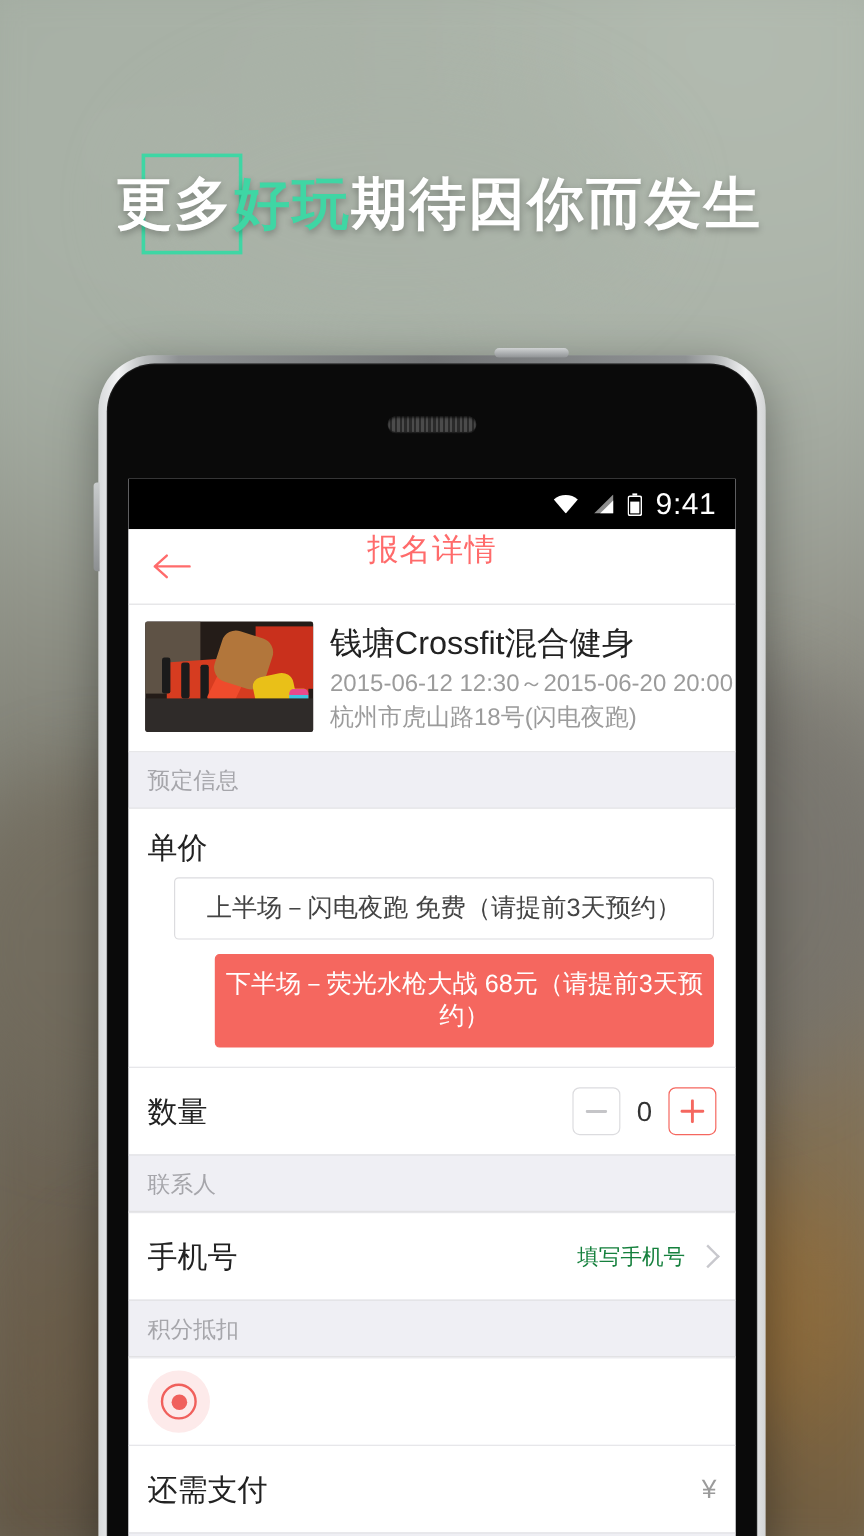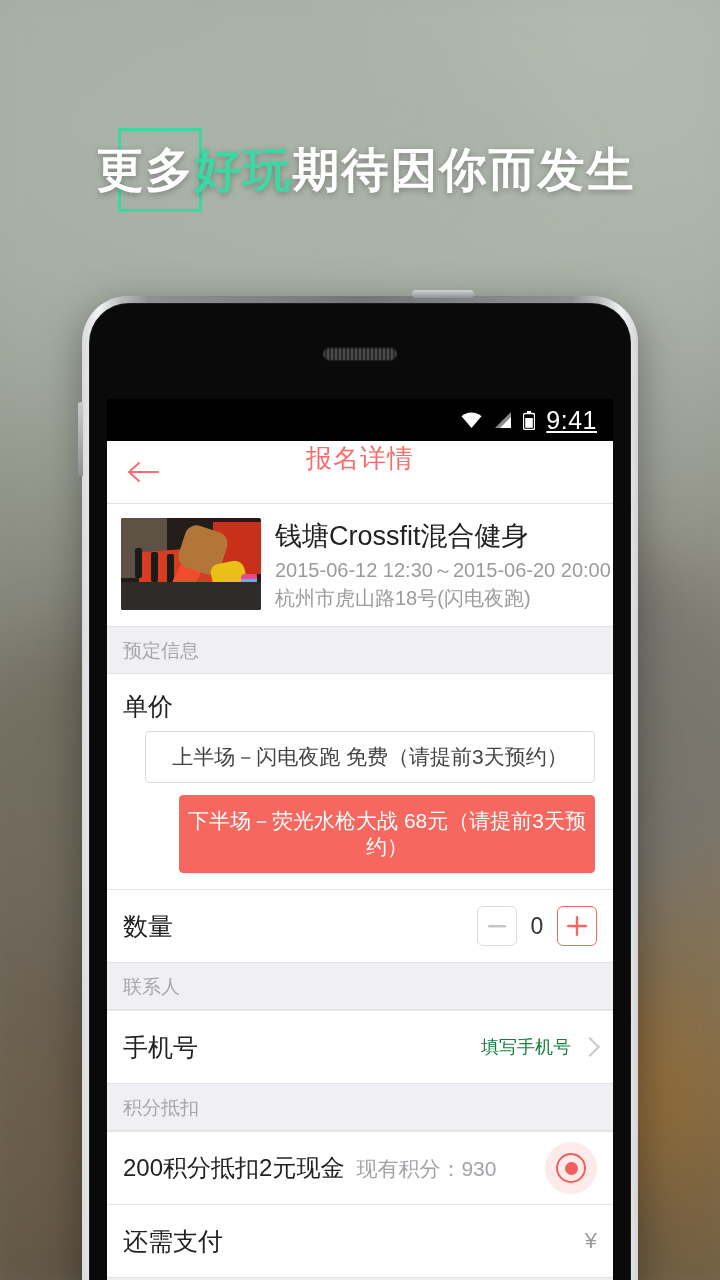--- a/index.html
+++ b/index.html
@@ -78,21 +78,21 @@
   
   .screen{
     position:absolute;left:18px;right:18px;top:96px;bottom:0;
     background:#efeff4;overflow:hidden;
   }
   
   .statusbar{
     height:42px;background:#000;display:flex;align-items:center;
     justify-content:flex-end;padding-right:16px;gap:11px;
   }
-  .sb-time{color:#fff;font-size:25px;line-height:25px;letter-spacing:.5px;text-decoration:underline;}
+  .sb-time{color:#fff;font-size:25px;line-height:25px;letter-spacing:.5px;}
   .ic-wifi{width:21px;height:16px;position:relative;}
   .ic-wifi svg,.ic-sig svg,.ic-bat svg{display:block;}
   
   .navbar{
     position:relative;height:62px;background:#fff;border-bottom:1px solid #e2e2e4;
     display:flex;align-items:flex-start;
   }
   .back{
     position:absolute;left:14px;top:50%;transform:translateY(-50%);
     width:44px;height:30px;display:flex;align-items:center;justify-content:center;
@@ -284,24 +284,20 @@
       <div class="row">
         <div class="r-label">手机号</div>
         <div class="r-right">
           <div class="ph">填写手机号</div>
           <div class="chev"></div>
         </div>
       </div>
 
       <div class="sec">积分抵扣</div>
       <div class="row">
-        <div style="display:flex;align-items:baseline;">
-          <span class="pts-main">200积分抵扣2元现金</span>
-          <span class="pts-sub">现有积分：930</span>
-        </div>
         <div class="radio sel">
           <div class="ring">
               <div class="dot"></div>
             </div>
         </div>
       </div>
       <div class="row">
         <div class="r-label">还需支付</div>
         <div class="yen">¥</div>
       </div>

